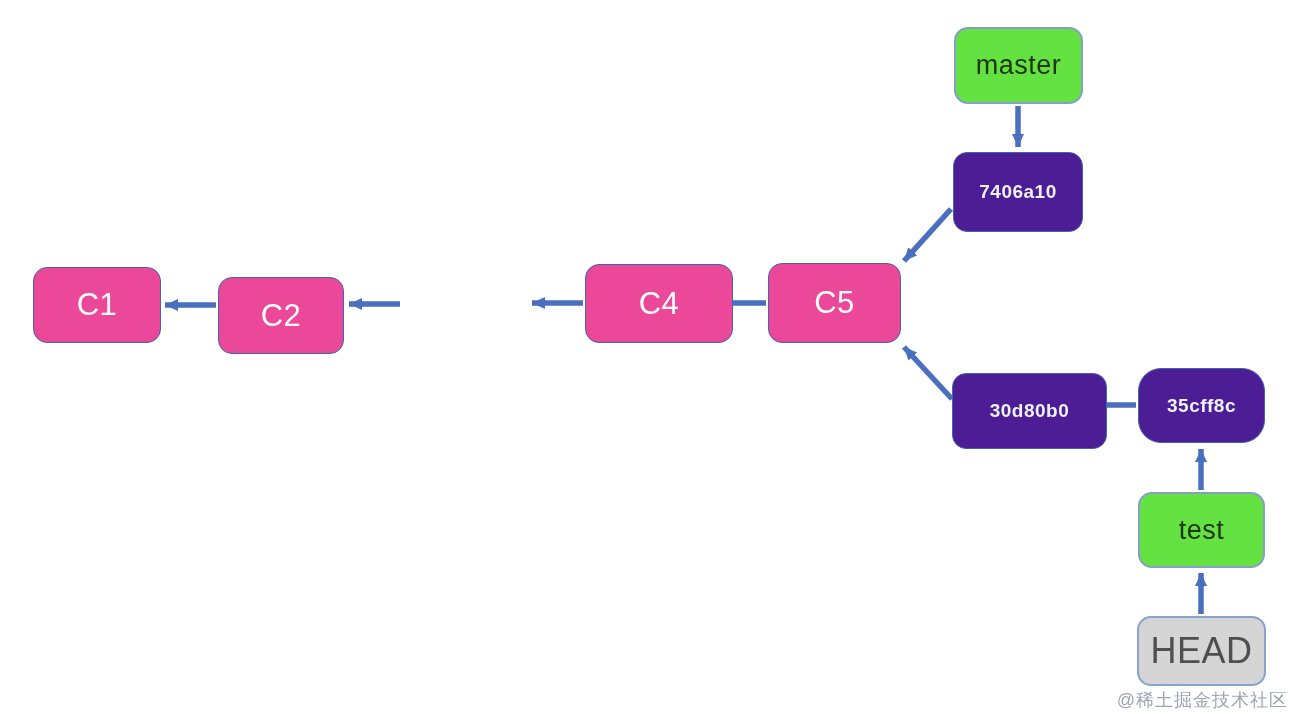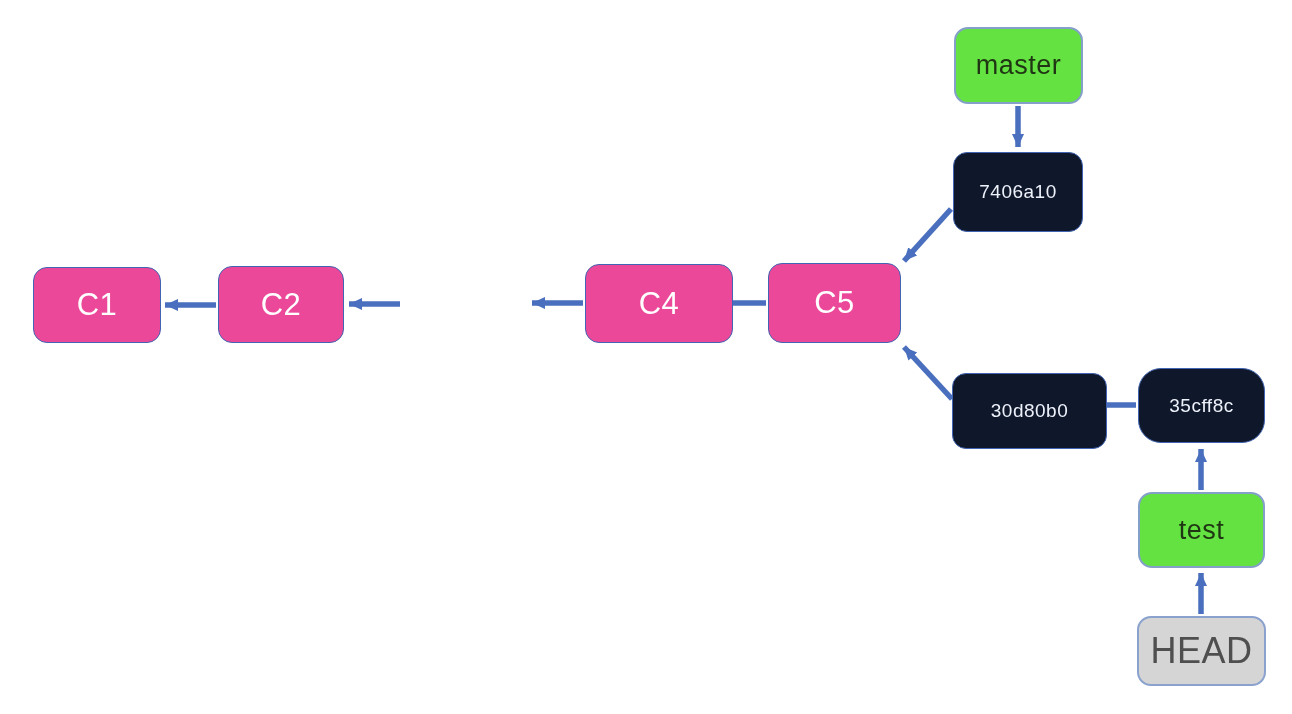--- a/index.html
+++ b/index.html
@@ -20,24 +20,24 @@
     text-align: center;
     letter-spacing: 0.5px;
   }
   .commit {
     background: #ec4899;
     color: #ffffff;
     font-size: 31px;
     border: 1px solid #4165b2;
   }
   .hash {
-    background: #0f172a;
+    background: #4c1d95;
     color: #eef2fb;
     font-size: 19px;
-    font-weight: 400;
+    font-weight: 700;
     border: 1px solid #4165b2;
   }
   .ref {
     background: #63e241;
     color: #1f3513;
     font-size: 27px;
     border: 2px solid #84a0c8;
   }
   .head {
     background: #d5d5d5;
@@ -71,26 +71,27 @@
     <line x1="766" y1="303" x2="716" y2="303" stroke="#4a6fbe" stroke-width="5.5" marker-end="url(#arrow)"></line>
     <line x1="951" y1="209" x2="904" y2="261" stroke="#4a6fbe" stroke-width="5.5" marker-end="url(#arrow)"></line>
     <line x1="1018" y1="106" x2="1018" y2="147" stroke="#4a6fbe" stroke-width="5.5" marker-end="url(#arrow)"></line>
     <line x1="952" y1="399" x2="904" y2="347" stroke="#4a6fbe" stroke-width="5.5" marker-end="url(#arrow)"></line>
     <line x1="1136" y1="405" x2="1090" y2="405" stroke="#4a6fbe" stroke-width="5.5" marker-end="url(#arrow)"></line>
     <line x1="1201" y1="490" x2="1201" y2="449" stroke="#4a6fbe" stroke-width="5.5" marker-end="url(#arrow)"></line>
     <line x1="1201" y1="614" x2="1201" y2="573" stroke="#4a6fbe" stroke-width="5.5" marker-end="url(#arrow)"></line>
   </svg>
 
   <div class="node commit" style="left:33px;  top:267px; width:128px; height:76px;">C1</div>
-  <div class="node commit" style="left:218px; top:266px; width:126px; height:77px;">C2</div>
+  <div class="node commit" style="left:218px; top:277px; width:126px; height:77px;">C2</div>
   <div class="node commit" style="left:585px; top:264px; width:148px; height:79px;">C4</div>
   <div class="node commit" style="left:768px; top:263px; width:133px; height:80px;">C5</div>
 
   <div class="node hash" style="left:953px;  top:152px; width:130px; height:80px;">7406a10</div>
   <div class="node hash" style="left:952px;  top:373px; width:155px; height:76px;">30d80b0</div>
   <div class="node hash" style="left:1138px; top:368px; width:127px; height:75px;border-radius:23px;">35cff8c</div>
 
   <div class="node ref" style="left:1138px; top:492px; width:127px; height:76px;">test</div>
   <div class="node ref" style="left:954px;  top:27px;  width:129px; height:77px;">master</div>
   <div class="node head" style="left:1137px; top:616px; width:129px; height:70px;">HEAD</div>
 
+  <div class="watermark">@稀土掘金技术社区</div>
 
 </div>
 
 </body></html>

